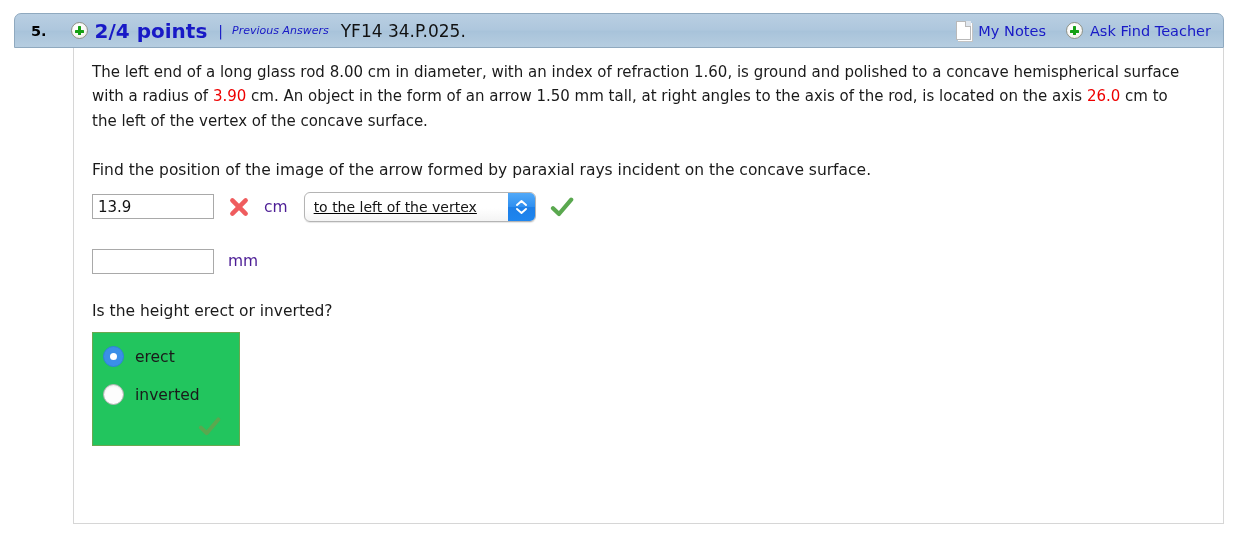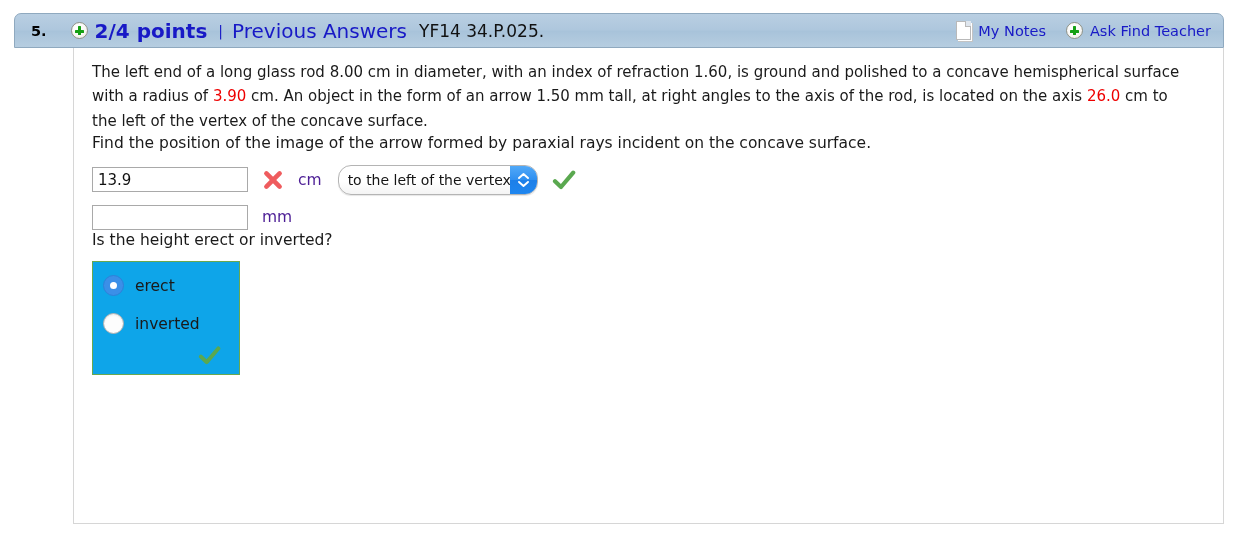--- a/index.html
+++ b/index.html
@@ -54,24 +54,25 @@
     font-weight: bold;
     color: #1819c6;
     margin-left: 7px;
   }
   .sep-bar {
     color: #1819c6;
     font-size: 14px;
     margin: 0 9px 0 11px;
   }
   .prev-answers {
-    font-size: 20px;
+    font-size: 11px;
     color: #1819c6;
     text-decoration: none;
     cursor: pointer;
+    font-style: italic;
   }
   .qcode {
     font-size: 17px;
     color: #111111;
     margin-left: 12px;
   }
   .mynotes, .askteacher {
     font-size: 14.5px;
     font-weight: normal;
     color: #1819c6;
@@ -147,34 +148,34 @@
   
   .problem {
     font-size: 15px;
     line-height: 1.62;
     color: #1a1a1a;
     max-width: 1098px;
   }
   .hl { color: #ee0000; }
 
   
-  .part { }
+  .part { margin-top: 27px; }
   .part-prompt {
     font-size: 15.5px;
     color: #1a1a1a;
     line-height: 1.4;
   }
   .answer-row {
     display: flex;
     align-items: center;
     margin-top: 10px;
   }
 
   .textbox {
-    width: 156px;
+    width: 122px;
     height: 25px;
     box-sizing: border-box;
     border: 1px solid #a9a9a9;
     background: #ffffff;
     font-family: "DejaVu Sans", sans-serif;
     font-size: 15px;
     color: #111111;
     padding: 0 5px;
     outline: none;
     border-radius: 0;
@@ -199,31 +200,32 @@
     height: 22px;
     margin-left: 14px;
     flex: 0 0 auto;
   }
 
   
   .select-wrap {
     position: relative;
     margin-left: 16px;
     height: 30px;
-    width: 200px;
+    width: 232px;
     flex: 0 0 auto;
     border: 1px solid #b4b4b4;
-    border-radius: 13px;
+    border-radius: 6px;
     background: linear-gradient(to bottom, #ffffff 0%, #ffffff 55%, #f4f4f4 100%);
     box-shadow: 0 1px 1px rgba(0,0,0,0.10);
     box-sizing: border-box;
     display: flex;
     align-items: center;
     overflow: hidden;
     cursor: pointer;
+    text-decoration: underline;
   }
   .select-label {
     flex: 1 1 auto;
     font-size: 14px;
     color: #141414;
     padding: 0 6px 0 9px;
     white-space: nowrap;
     overflow: hidden;
   }
   .select-spinner {
@@ -243,21 +245,21 @@
     display: block;
   }
 
   
   .radio-box {
     margin-top: 10px;
     width: 148px;
     border: 1px solid #6aa84f;
     box-sizing: border-box;
     padding: 13px 10px 6px 10px;
-    background: #0ea5e9;
+    background: #22c55e;
   }
   .radio-row {
     display: flex;
     align-items: center;
     margin-bottom: 17px;
   }
   .radio {
     width: 21px;
     height: 21px;
     border-radius: 50%;

